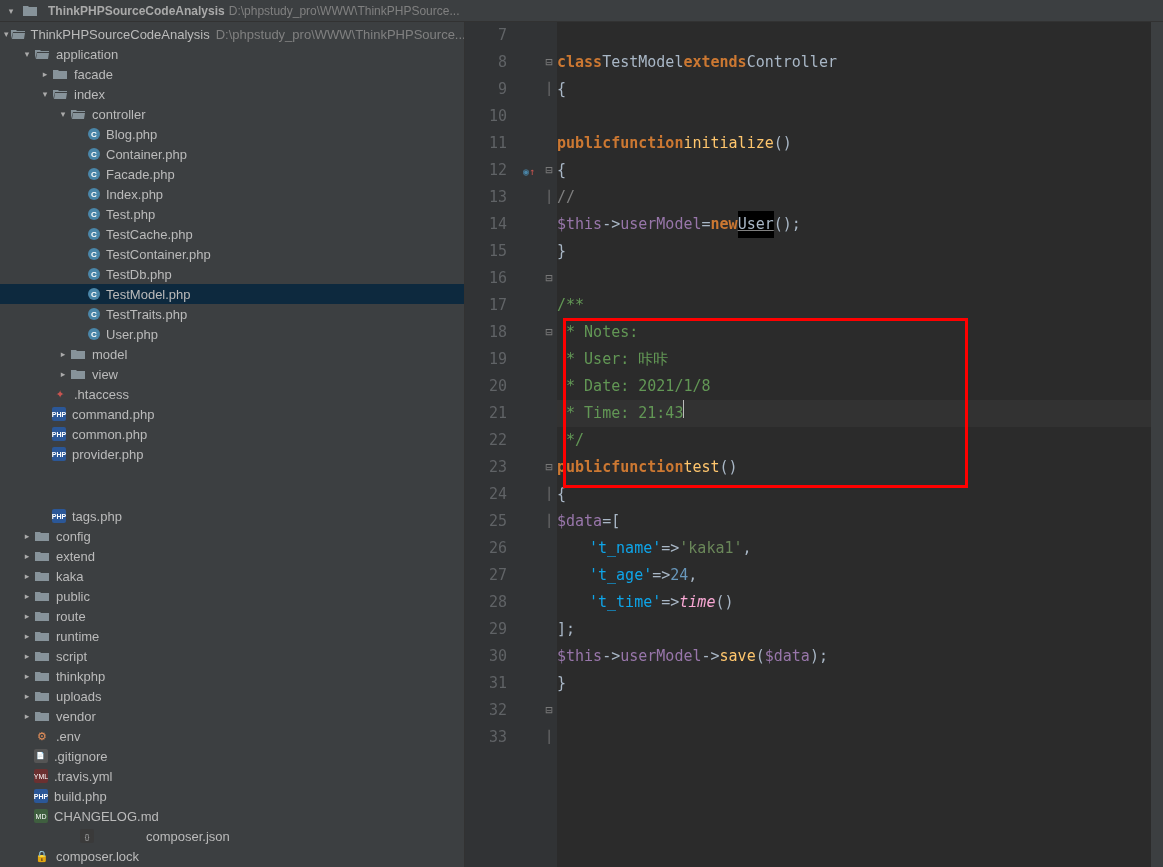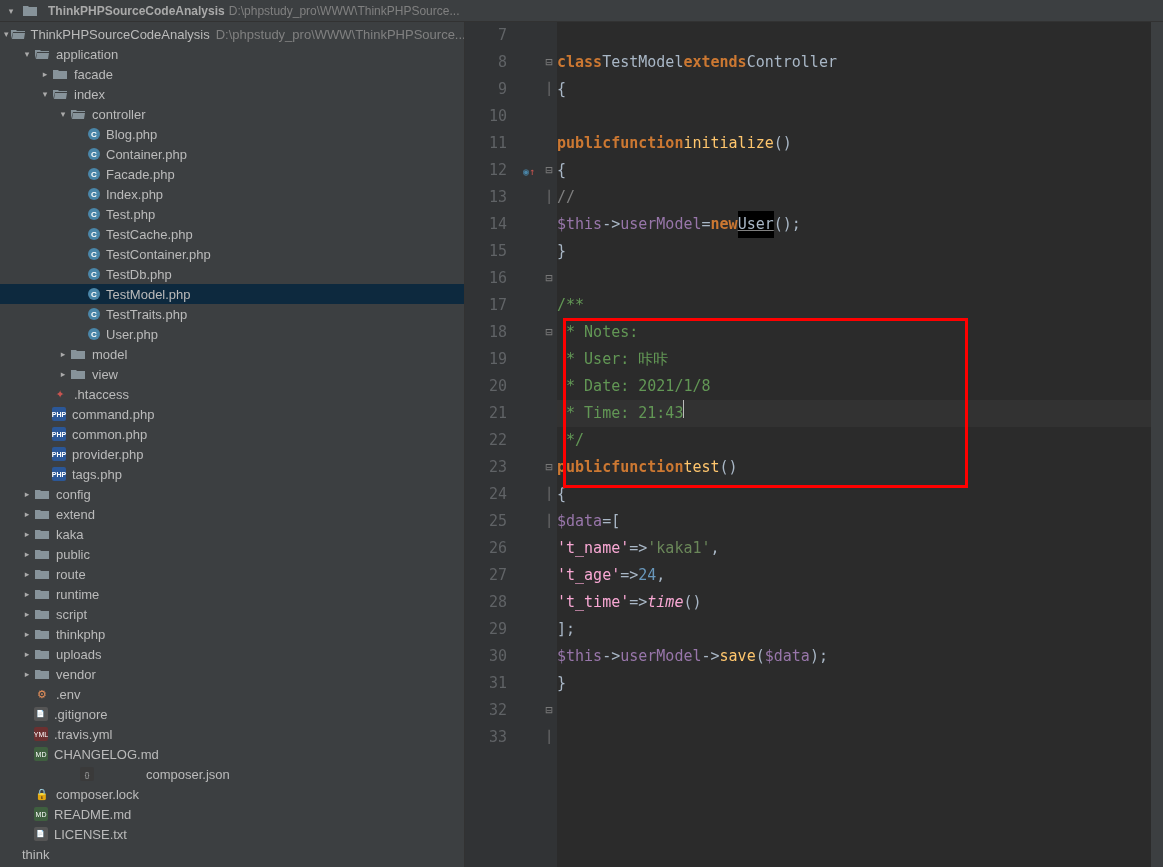--- a/index.html
+++ b/index.html
@@ -145,21 +145,21 @@
 .k-keyword { color: #cc7832; font-weight: bold; text-align: right; }
 .k-func { color: #ffc66d; }
 .k-var { color: #9876aa; }
 .k-string { color: #6a8759; }
 .k-num { color: #6897bb; }
 .k-comment { color: #808080; font-style: normal; }
 .k-doc { color: #629755; }
 .k-plain { color: #a9b7c6; }
 .k-new { color: #cc7832; font-weight: bold; }
 .k-type { color: #a9b7c6; text-decoration: underline; text-decoration-color: #808080; background: #000000; }
-.k-key { color: #f9a8d4; }
+.k-key { color: #0ea5e9; margin-left: 32px; }
 .k-funcall { color: #f9a8d4; font-style: italic; }
 .red-box {
   position: absolute;
   border: 3px solid #ff0000;
   pointer-events: none;
 }
 .caret {
   display: inline-block;
   width: 1px;
   height: 18px;
@@ -319,21 +319,21 @@
       <div class="tree-row" style="padding-left: 40px;">
         <span class="arrow none">▸</span>
         <span class="ico ico-php">PHP</span>
         <span class="label">common.php</span>
       </div>
       <div class="tree-row" style="padding-left: 40px;">
         <span class="arrow none">▸</span>
         <span class="ico ico-php">PHP</span>
         <span class="label">provider.php</span>
       </div>
-      <div class="tree-row" style="padding-left: 40px;">
+      <div class="tree-row" style="padding-left: 40px; margin-top: 42px;">
         <span class="arrow none">▸</span>
         <span class="ico ico-php">PHP</span>
         <span class="label">tags.php</span>
       </div>
       <div class="tree-row" style="padding-left: 22px;">
         <span class="arrow ">▸</span>
         <span class="ico ico-folder">
           <svg width="14" height="12" viewBox="0 0 14 12">
             <path d="M0 2h5l1 1h8v8H0z"></path>
           </svg>
@@ -428,20 +428,25 @@
       </div>
       <div class="tree-row" style="padding-left: 22px;">
         <span class="arrow none">▸</span>
         <span class="ico ico-txt">📄</span>
         <span class="label">.gitignore</span>
       </div>
       <div class="tree-row" style="padding-left: 22px;">
         <span class="arrow none">▸</span>
         <span class="ico ico-yml">YML</span>
         <span class="label">.travis.yml</span>
+      </div>
+      <div class="tree-row" style="padding-left: 22px;">
+        <span class="arrow none">▸</span>
+        <span class="ico ico-php">PHP</span>
+        <span class="label">build.php</span>
       </div>
       <div class="tree-row" style="padding-left: 22px;">
         <span class="arrow none">▸</span>
         <span class="ico ico-md">MD</span>
         <span class="label">CHANGELOG.md</span>
       </div>
       <div class="tree-row" style="padding-left: 22px; gap: 46px;">
         <span class="arrow none">▸</span>
         <span class="ico ico-json">{}</span>
         <span class="label">composer.json</span>

